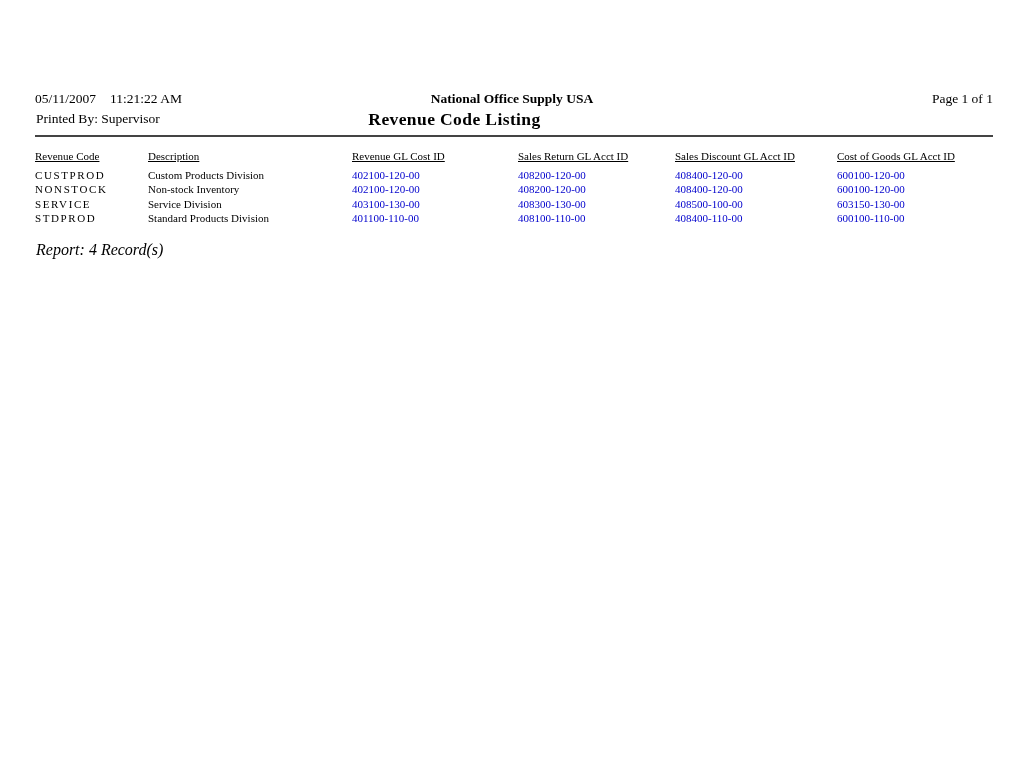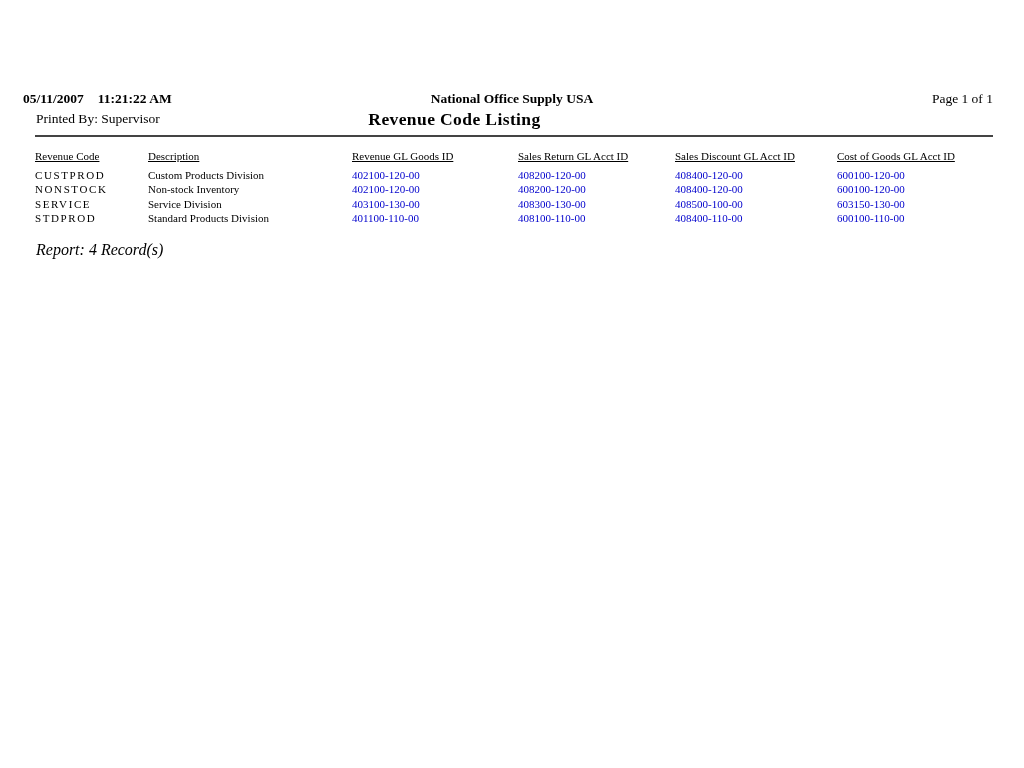--- a/index.html
+++ b/index.html
@@ -8,22 +8,22 @@
     width: 1024px; height: 768px;
     font-family: "Liberation Serif", "DejaVu Serif", serif;
     color: #000000;
     position: relative;
     overflow: hidden;
   }
   .page { position: absolute; inset: 0; background: #ffffff; }
 
   
   .hdr-date {
-    position: absolute; left: 23px; top: 91px;
-    font-size: 13.5px; white-space: pre; font-weight: bold;
+    position: absolute; left: 35px; top: 91px;
+    font-size: 13.5px; white-space: pre;
   }
   .hdr-date .time { margin-left: 14px; }
   .hdr-printedby {
     position: absolute; left: 36px; top: 111px;
     font-size: 13.5px;
   }
   .hdr-company {
     position: absolute; left: 0; top: 91px; width: 1024px;
     text-align: center; font-size: 13.5px; font-weight: bold;
   }
@@ -86,21 +86,21 @@
   <div class="hdr-title">Revenue Code Listing</div>
 
   <div class="hdr-page">Page 1 of 1</div>
 
   <div class="rule"></div>
 
   <div class="grid">
     <div class="grow head">
       <div class="cell">Revenue Code</div>
       <div class="cell">Description</div>
-      <div class="cell">Revenue GL Goods ID</div>
+      <div class="cell">Revenue GL Cost ID</div>
       <div class="cell">Sales Return GL Acct ID</div>
       <div class="cell">Sales Discount GL Acct ID</div>
       <div class="cell">Cost of Goods GL Acct ID</div>
     </div>
     <div id="rows">
         <div class="grow body">
           <div class="cell code">CUSTPROD</div>
           <div class="cell desc">Custom Products Division</div>
           <div class="cell gl">402100-120-00</div>
           <div class="cell gl">408200-120-00</div>

